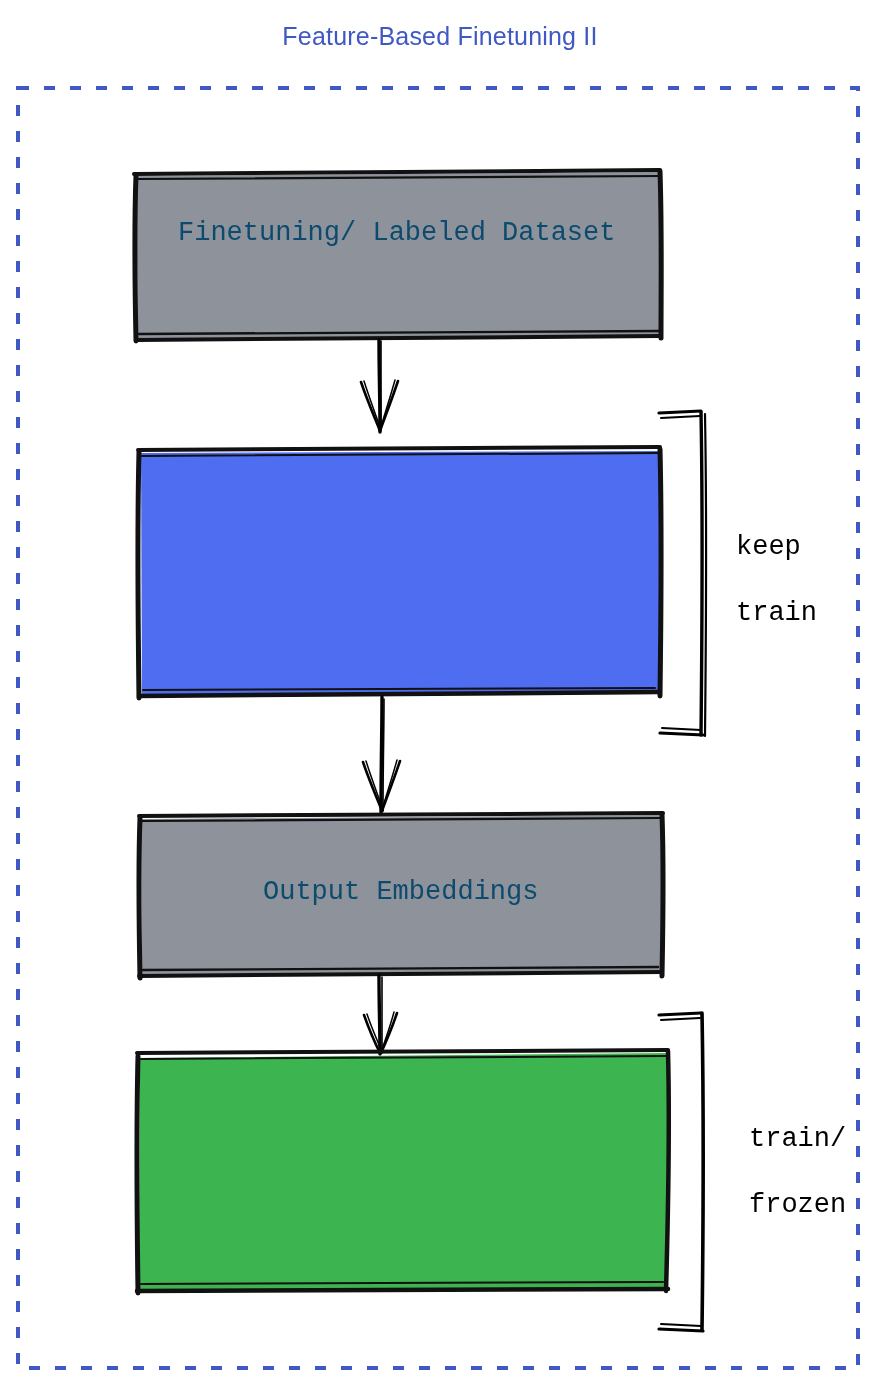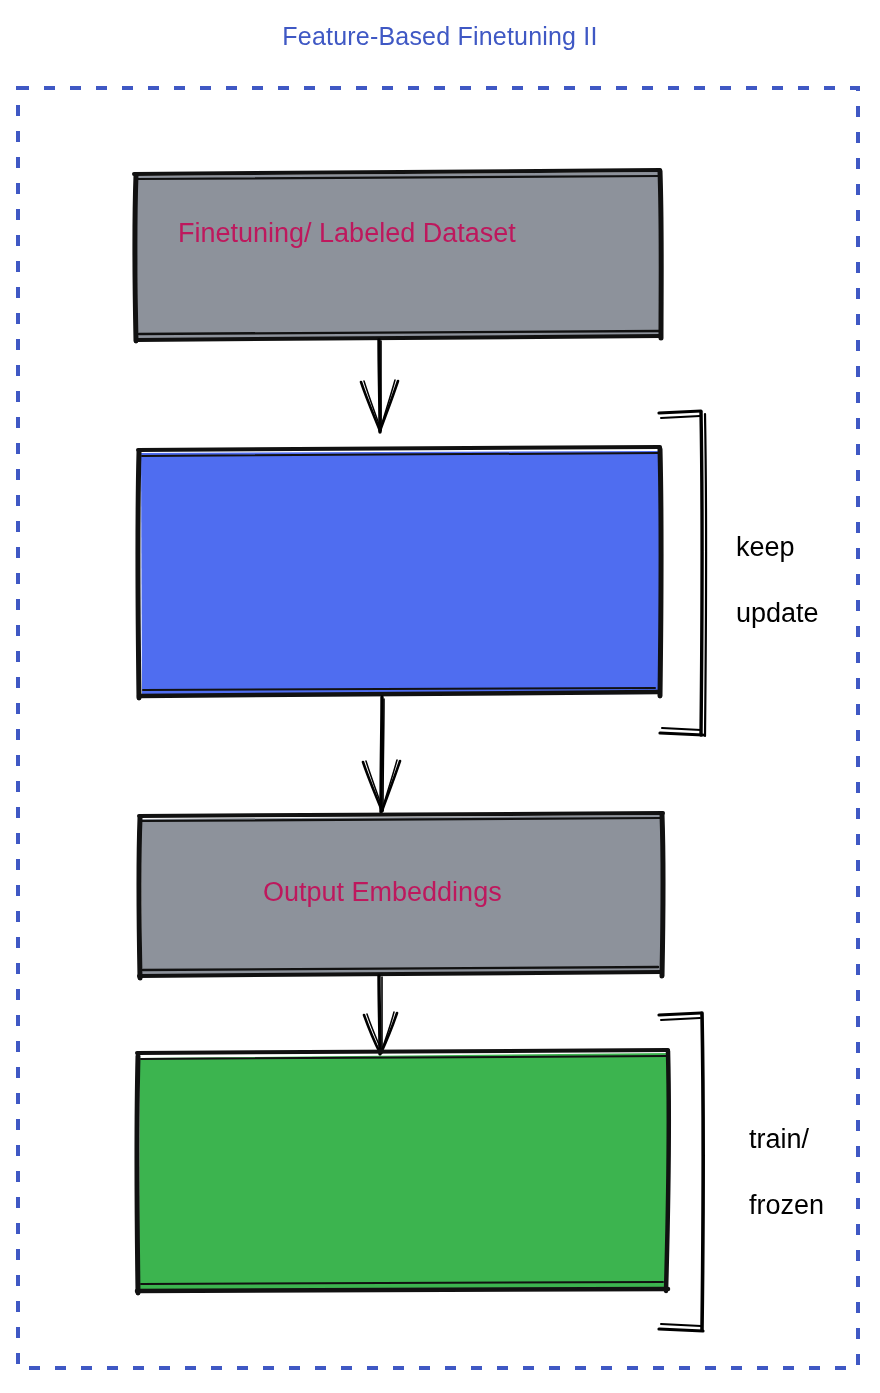--- a/index.html
+++ b/index.html
@@ -28,31 +28,31 @@
     width: 880px;
     text-align: center;
     font-size: 25px;
     font-weight: 400;
     color: #3f58c4;
     letter-spacing: 0.2px;
     font-family: "Liberation Sans", sans-serif;
   }
   .node-label {
     position: absolute;
-    color: #be185d;
+    color: #0c4a6e;
     font-size: 27px;
-    font-family: Liberation Sans, sans-serif;
+    font-family: Liberation Mono, monospace;
     white-space: nowrap;
     line-height: 1.05;
   }
   .bracket-label {
     position: absolute;
     color: #000000;
     font-size: 27px;
-    font-family: Liberation Sans, sans-serif;
+    font-family: Liberation Mono, monospace;
     line-height: 1.22;
     white-space: pre-line;
   }
   svg { position: absolute; left: 0; top: 0; }
 </style>
 </head>
 <body>
 
 <div id="canvas">
 
@@ -151,21 +151,21 @@
   </svg>
 
   <div class="node-label" style="left:178px; top:219px;">Finetuning/ Labeled Dataset</div>
 
 
   <div class="node-label" style="left:263px; top:878px;">Output Embeddings</div>
 
 
   <div class="bracket-label" style="left:736px; top:498px;">
     <div>keep</div>
-    <div>update</div>
+    <div>train</div>
   </div>
 
   <div class="bracket-label" style="left:749px; top:1090px;">
     <div>train/</div>
     <div>frozen</div>
   </div>
 
 </div>
 
 </body></html>

